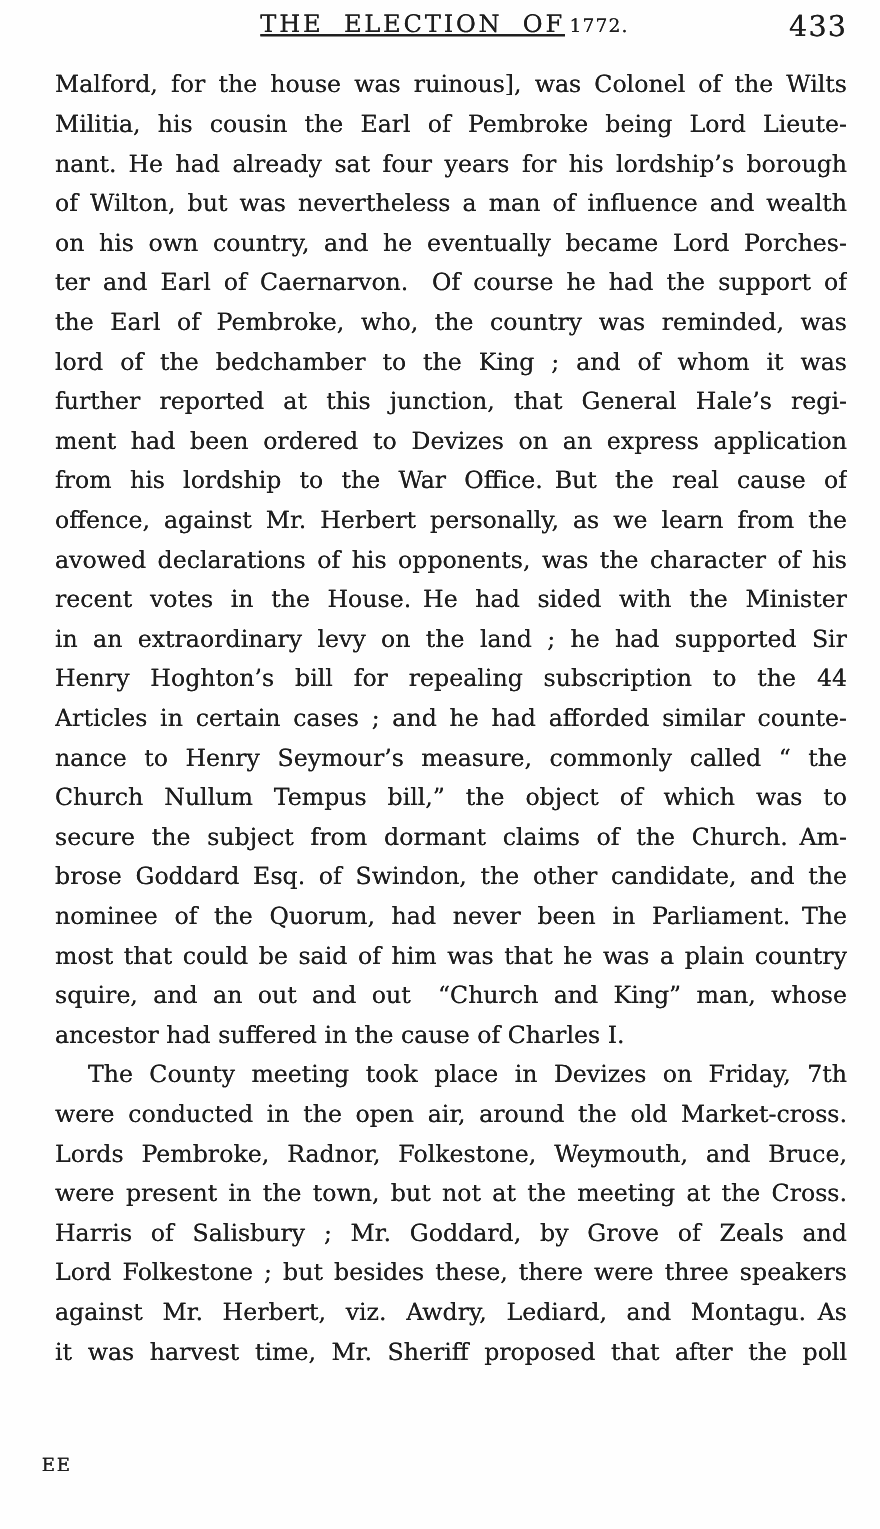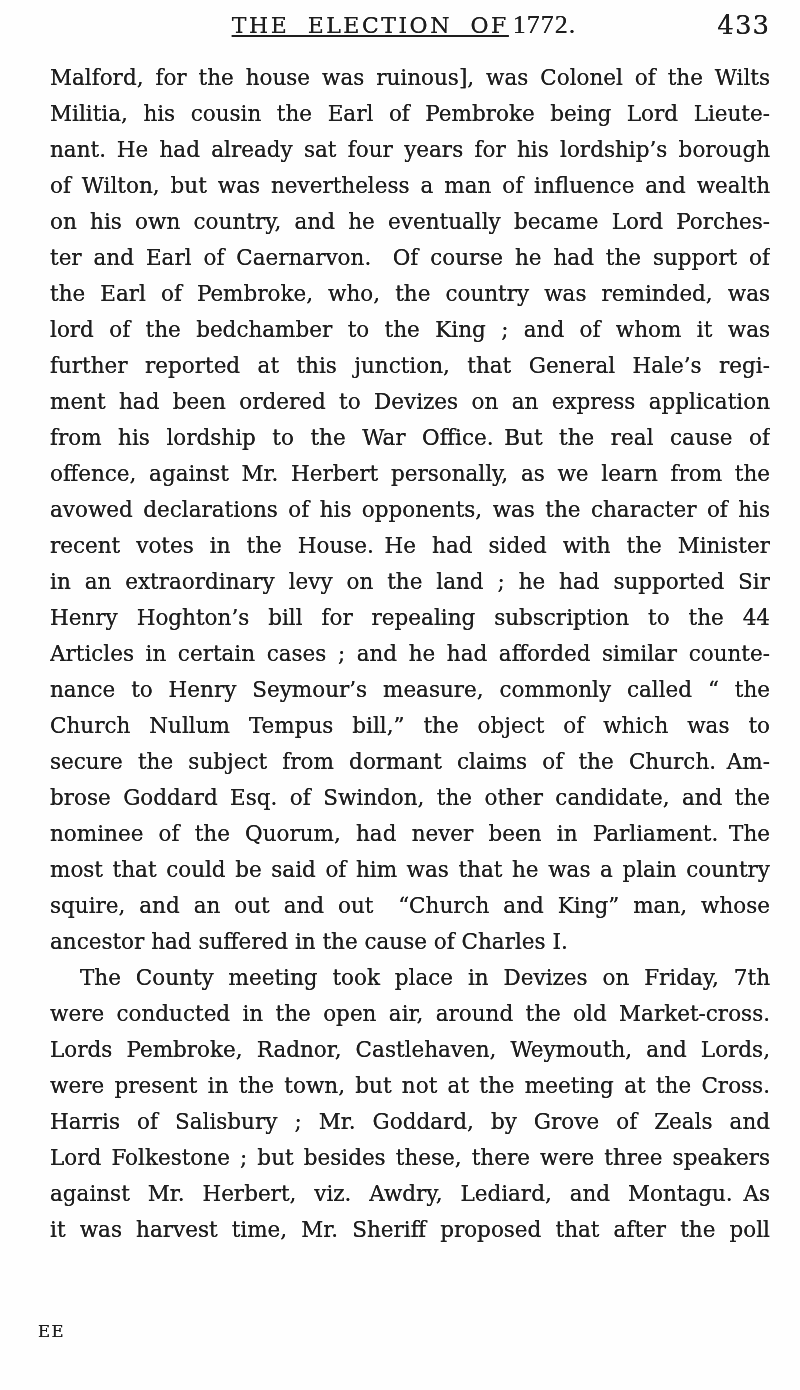--- a/index.html
+++ b/index.html
@@ -17,21 +17,21 @@
     position:absolute; top:10px; left:38px; width:732px; height:32px;
   }
   .header-title {
     position:absolute; left:0; right:0; top:0; text-align:center;
     white-space:nowrap;
   }
   .title-caps {
     font-size:22px; letter-spacing:2.5px; word-spacing:9px;text-decoration:underline;
   }
   .title-year {
-    font-size:26px; letter-spacing:1px; margin-left:4px;font-family:Liberation Serif, serif;
+    font-size:17px; letter-spacing:1px; margin-left:4px;
   }
   .page-number {
     position:absolute; right:0; top:0; font-size:26px; letter-spacing:1px;
   }
   .body {
     position:absolute; top:60px; left:38px; width:732px;
   }
   .line {
     font-size:21.5px;
     line-height:36px; height:36px;
@@ -89,21 +89,21 @@
       <div class="line">nance to Henry Seymour’s measure, commonly called “ the</div>
       <div class="line">Church Nullum Tempus bill,” the object of which was to</div>
       <div class="line">secure the subject from dormant claims of the Church. Am-</div>
       <div class="line">brose Goddard Esq. of Swindon, the other candidate, and the</div>
       <div class="line">nominee of the Quorum, had never been in Parliament. The</div>
       <div class="line">most that could be said of him was that he was a plain country</div>
       <div class="line">squire, and an out and out  “Church and King” man, whose</div>
       <div class="line end">ancestor had suffered in the cause of Charles I.</div>
       <div class="line indent">The County meeting took place in Devizes on Friday, 7th</div>
       <div class="line">were conducted in the open air, around the old Market-cross.</div>
-      <div class="line">Lords Pembroke, Radnor, Castlehaven, Weymouth, and Lords,</div>
+      <div class="line">Lords Pembroke, Radnor, Folkestone, Weymouth, and Bruce,</div>
       <div class="line">were present in the town, but not at the meeting at the Cross.</div>
       <div class="line">Harris of Salisbury ; Mr. Goddard, by Grove of Zeals and</div>
       <div class="line">Lord Folkestone ; but besides these, there were three speakers</div>
       <div class="line">against Mr. Herbert, viz. Awdry, Lediard, and Montagu. As</div>
       <div class="line">it was harvest time, Mr. Sheriff proposed that after the poll</div>
     </div>
 
   <div class="sig-row">
     <span class="sig">EE</span>
   </div>

